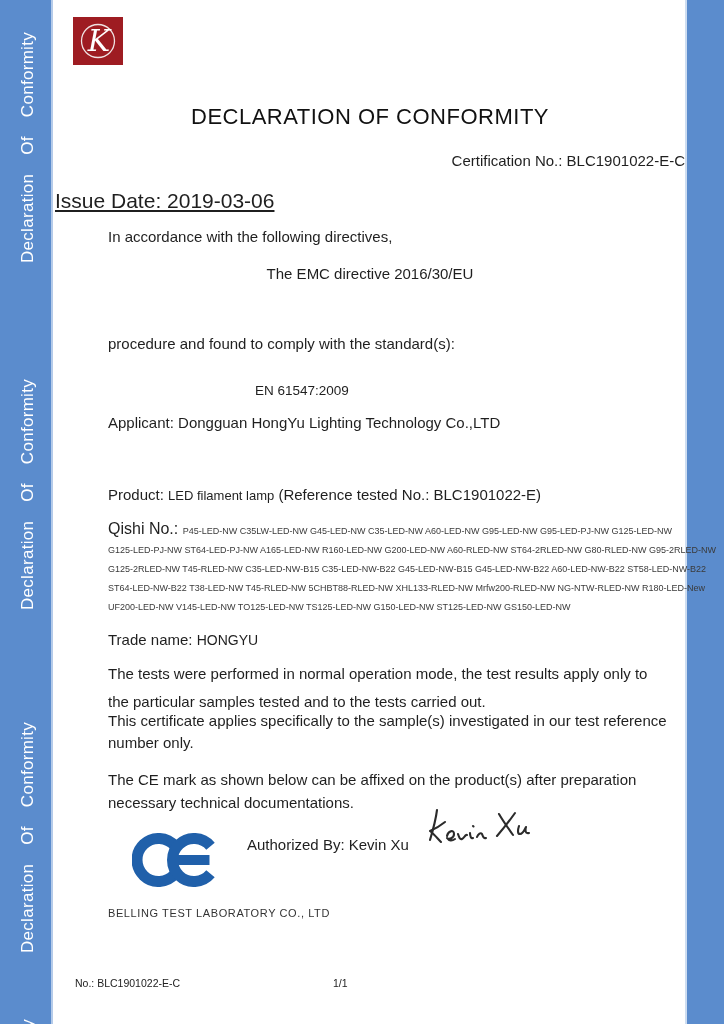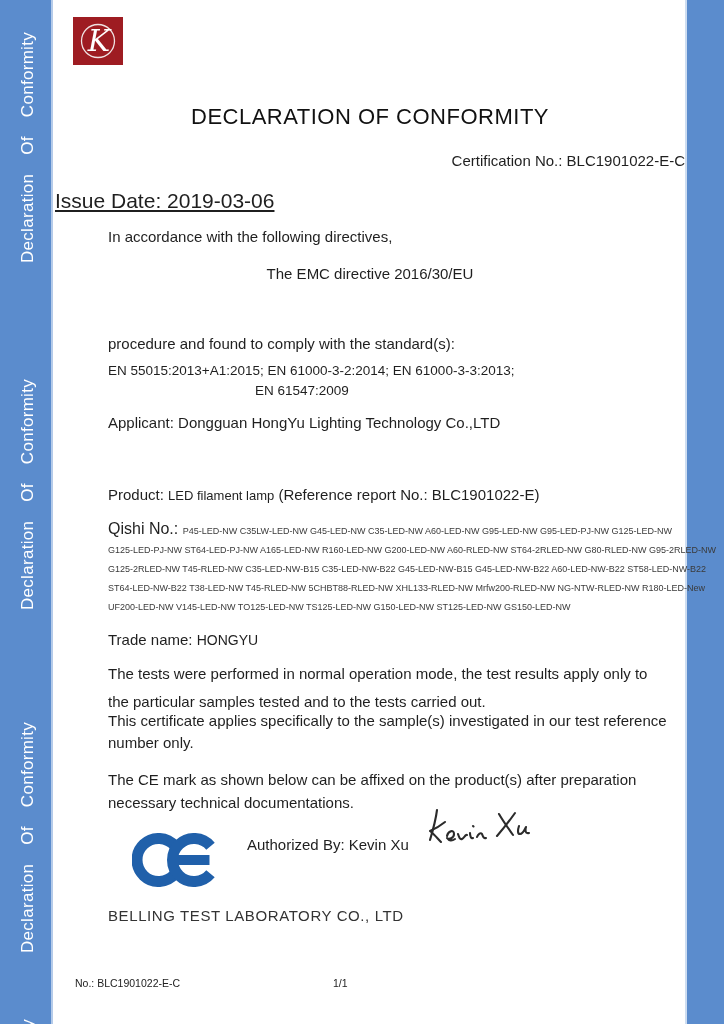--- a/index.html
+++ b/index.html
@@ -45,21 +45,21 @@
   .model-first{height:21px;}
   .model-first .mline{display:inline;}
   .trade{top:631px;left:53px;font-size:15px;}
   .trade .tvalue{font-size:14px;}
   .para1{top:660px;left:53px;font-size:15px;line-height:28px;}
   .para2{top:710px;left:53px;font-size:15px;line-height:22px;}
   .cepara{top:769px;left:53px;font-size:15px;line-height:22.5px;}
   .cemark{top:833px;left:77px;width:90px;height:54px;}
   .authorized{top:836px;left:192px;font-size:15px;}
   .signature{top:798px;left:368px;width:118px;height:58px;}
-  .lab{top:907px;left:53px;font-size:15px;letter-spacing:.6px;color:#333;}
+  .lab{top:907px;left:53px;font-size:11px;letter-spacing:.6px;color:#333;}
   .footer-no{top:977px;left:20px;font-size:10.5px;color:#222;}
   .footer-page{top:977px;left:278px;font-size:10.5px;color:#222;}
 </style>
 </head>
 <body>
 
 <div id="page">
 
   <div class="left-bar">
     <div class="vlabel" style="top:270px;">Declaration Of Conformity</div>
@@ -81,32 +81,31 @@
     </div>
 
     <div class="title">DECLARATION OF CONFORMITY</div>
     <div class="cert">Certification No.: BLC1901022-E-C</div>
     <div class="issue">Issue Date: 2019-03-06</div>
 
     <div class="intro">In accordance with the following directives,</div>
     <div class="emc">The EMC directive 2016/30/EU</div>
 
     <div class="dev2">procedure and found to comply with the standard(s):</div>
-    <div class="std1">EN 55015:2013+A1:2015; EN 61000-3-2:2014; EN 61000-3-3:2013;</div>
     <div class="std2">EN 61547:2009</div>
 
     <div class="applicant">
       <span>Applicant:</span>
       <span>Dongguan HongYu Lighting Technology Co.,LTD</span>
     </div>
 
     <div class="product">
       <span>Product:</span>
       <span class="pname">LED filament lamp</span>
-      <span>(Reference report No.: BLC1901022-E)</span>
+      <span>(Reference tested No.: BLC1901022-E)</span>
     </div>
 
     <div class="model">
       <div class="model-first">
         <span class="mlabel">Qishi No.:</span>
         <span class="mline">P45-LED-NW C35LW-LED-NW G45-LED-NW C35-LED-NW A60-LED-NW G95-LED-NW G95-LED-PJ-NW G125-LED-NW</span>
       </div>
       <span class="mline">G125-LED-PJ-NW ST64-LED-PJ-NW A165-LED-NW R160-LED-NW G200-LED-NW A60-RLED-NW ST64-2RLED-NW G80-RLED-NW G95-2RLED-NW</span>
       <span class="mline">G125-2RLED-NW T45-RLED-NW C35-LED-NW-B15 C35-LED-NW-B22 G45-LED-NW-B15 G45-LED-NW-B22 A60-LED-NW-B22 ST58-LED-NW-B22</span>
       <span class="mline">ST64-LED-NW-B22 T38-LED-NW T45-RLED-NW 5CHBT88-RLED-NW XHL133-RLED-NW Mrfw200-RLED-NW NG-NTW-RLED-NW R180-LED-New</span>

